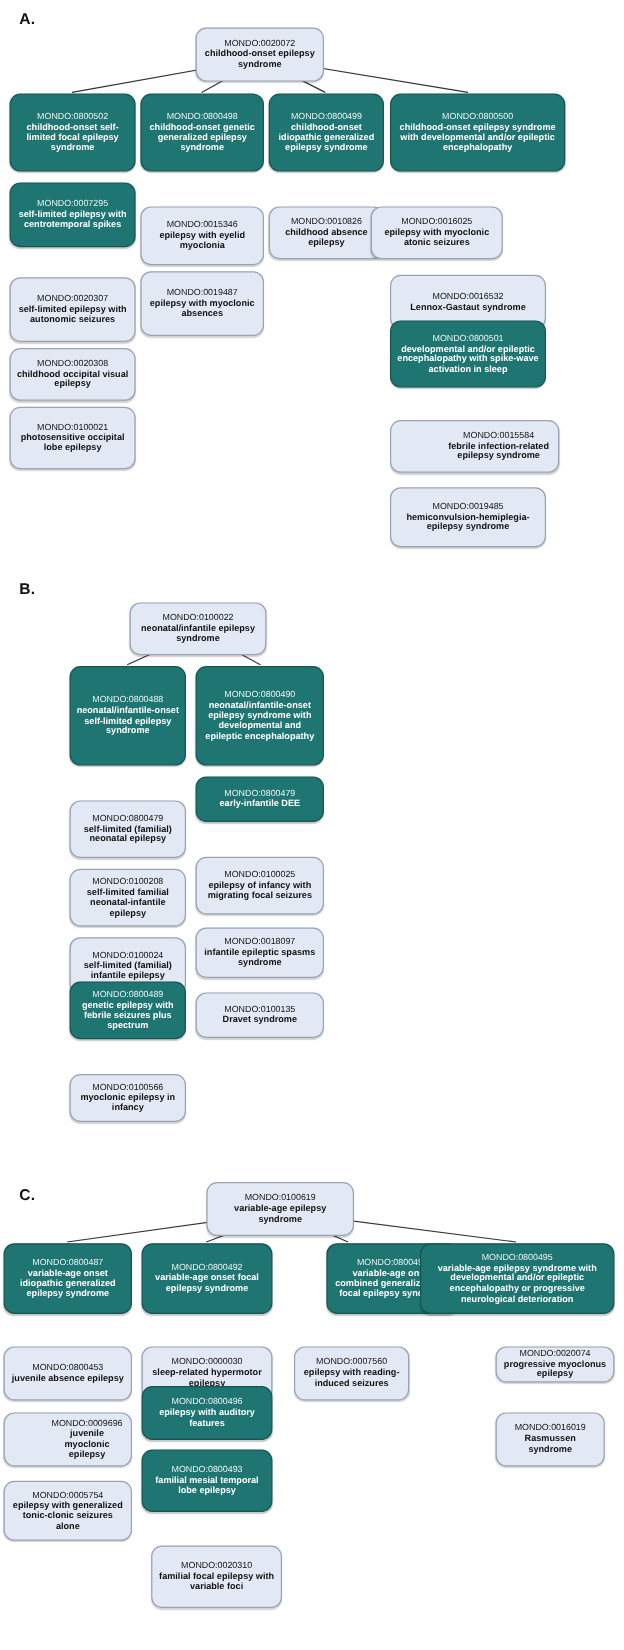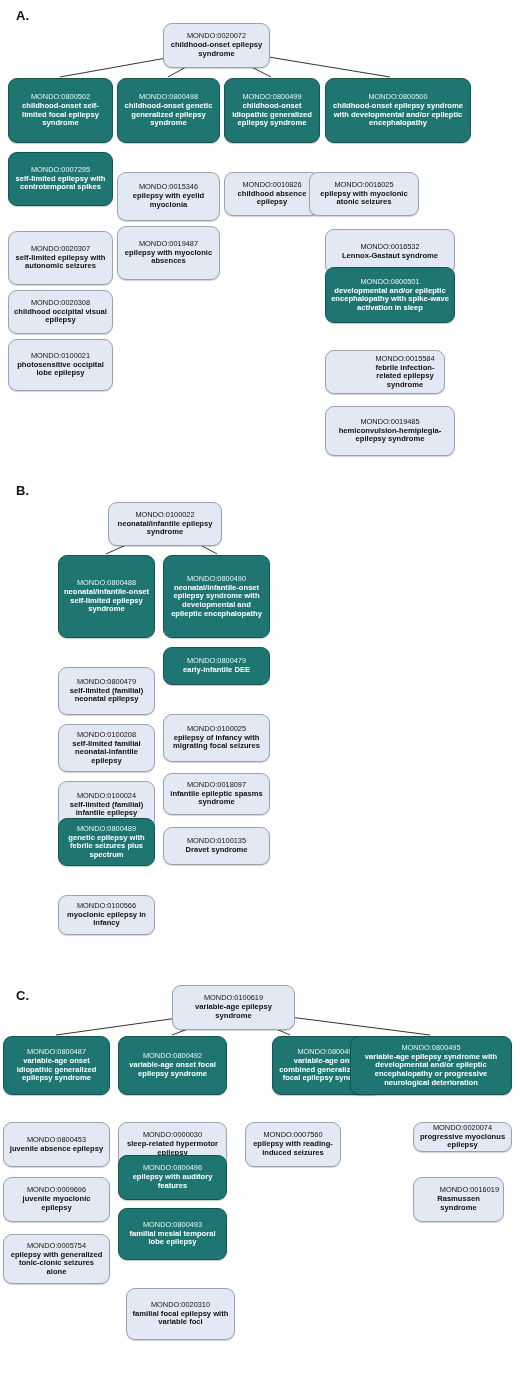--- a/index.html
+++ b/index.html
@@ -119,21 +119,21 @@
     <span class="nlabel">epilepsy with myoclonic atonic seizures</span>
   </div>
   <div class="node light" style="left:325px;top:209px;width:130px;height:45px;">
     <span class="nid">MONDO:0016532</span>
     <span class="nlabel">Lennox-Gastaut syndrome</span>
   </div>
   <div class="node teal" style="left:325px;top:267px;width:130px;height:56px;">
     <span class="nid">MONDO:0800501</span>
     <span class="nlabel">developmental and/or epileptic encephalopathy with spike-wave activation in sleep</span>
   </div>
-  <div class="node light" style="left:325px;top:330px;width:120px;height:44px;padding-left:44px;">
+  <div class="node light" style="left:325px;top:330px;width:141px;height:44px;padding-left:44px;">
     <span class="nid">MONDO:0015584</span>
     <span class="nlabel">febrile infection-related epilepsy syndrome</span>
   </div>
   <div class="node light" style="left:325px;top:386px;width:130px;height:50px;align-items:center;">
     <span class="nid">MONDO:0019485</span>
     <span class="nlabel">hemiconvulsion-hemiplegia-epilepsy syndrome</span>
   </div>
 </div>
 
 <div class="panel" style="top:470px;height:450px;">
@@ -222,21 +222,21 @@
   </div>
 
   <div class="node teal" style="left:3px;top:81px;width:107px;height:59px;">
     <span class="nid">MONDO:0800487</span>
     <span class="nlabel">variable-age onset idiopathic generalized epilepsy syndrome</span>
   </div>
   <div class="node light" style="left:3px;top:147px;width:107px;height:45px;">
     <span class="nid">MONDO:0800453</span>
     <span class="nlabel">juvenile absence epilepsy</span>
   </div>
-  <div class="node light" style="left:3px;top:202px;width:107px;height:45px;">
+  <div class="node light" style="left:3px;top:202px;width:107px;height:45px;padding-left:36px;">
     <span class="nid">MONDO:0009696</span>
     <span class="nlabel">juvenile myoclonic epilepsy</span>
   </div>
   <div class="node light" style="left:3px;top:259px;width:107px;height:50px;">
     <span class="nid">MONDO:0005754</span>
     <span class="nlabel">epilepsy with generalized tonic-clonic seizures alone</span>
   </div>
 
   <div class="node teal" style="left:118px;top:81px;width:109px;height:59px;">
     <span class="nid">MONDO:0800492</span>
@@ -269,17 +269,17 @@
   </div>
 
   <div class="node teal" style="left:350px;top:81px;width:162px;height:59px;">
     <span class="nid">MONDO:0800495</span>
     <span class="nlabel">variable-age epilepsy syndrome with developmental and/or epileptic encephalopathy or progressive neurological deterioration</span>
   </div>
   <div class="node light" style="left:413px;top:147px;width:99px;height:30px;">
     <span class="nid">MONDO:0020074</span>
     <span class="nlabel">progressive myoclonus epilepsy</span>
   </div>
-  <div class="node light" style="left:413px;top:202px;width:91px;height:45px;align-items:flex-end;">
+  <div class="node light" style="left:413px;top:202px;width:91px;height:45px;">
     <span class="nid">MONDO:0016019</span>
     <span class="nlabel">Rasmussen syndrome</span>
   </div>
 </div>
 
 </body></html>

